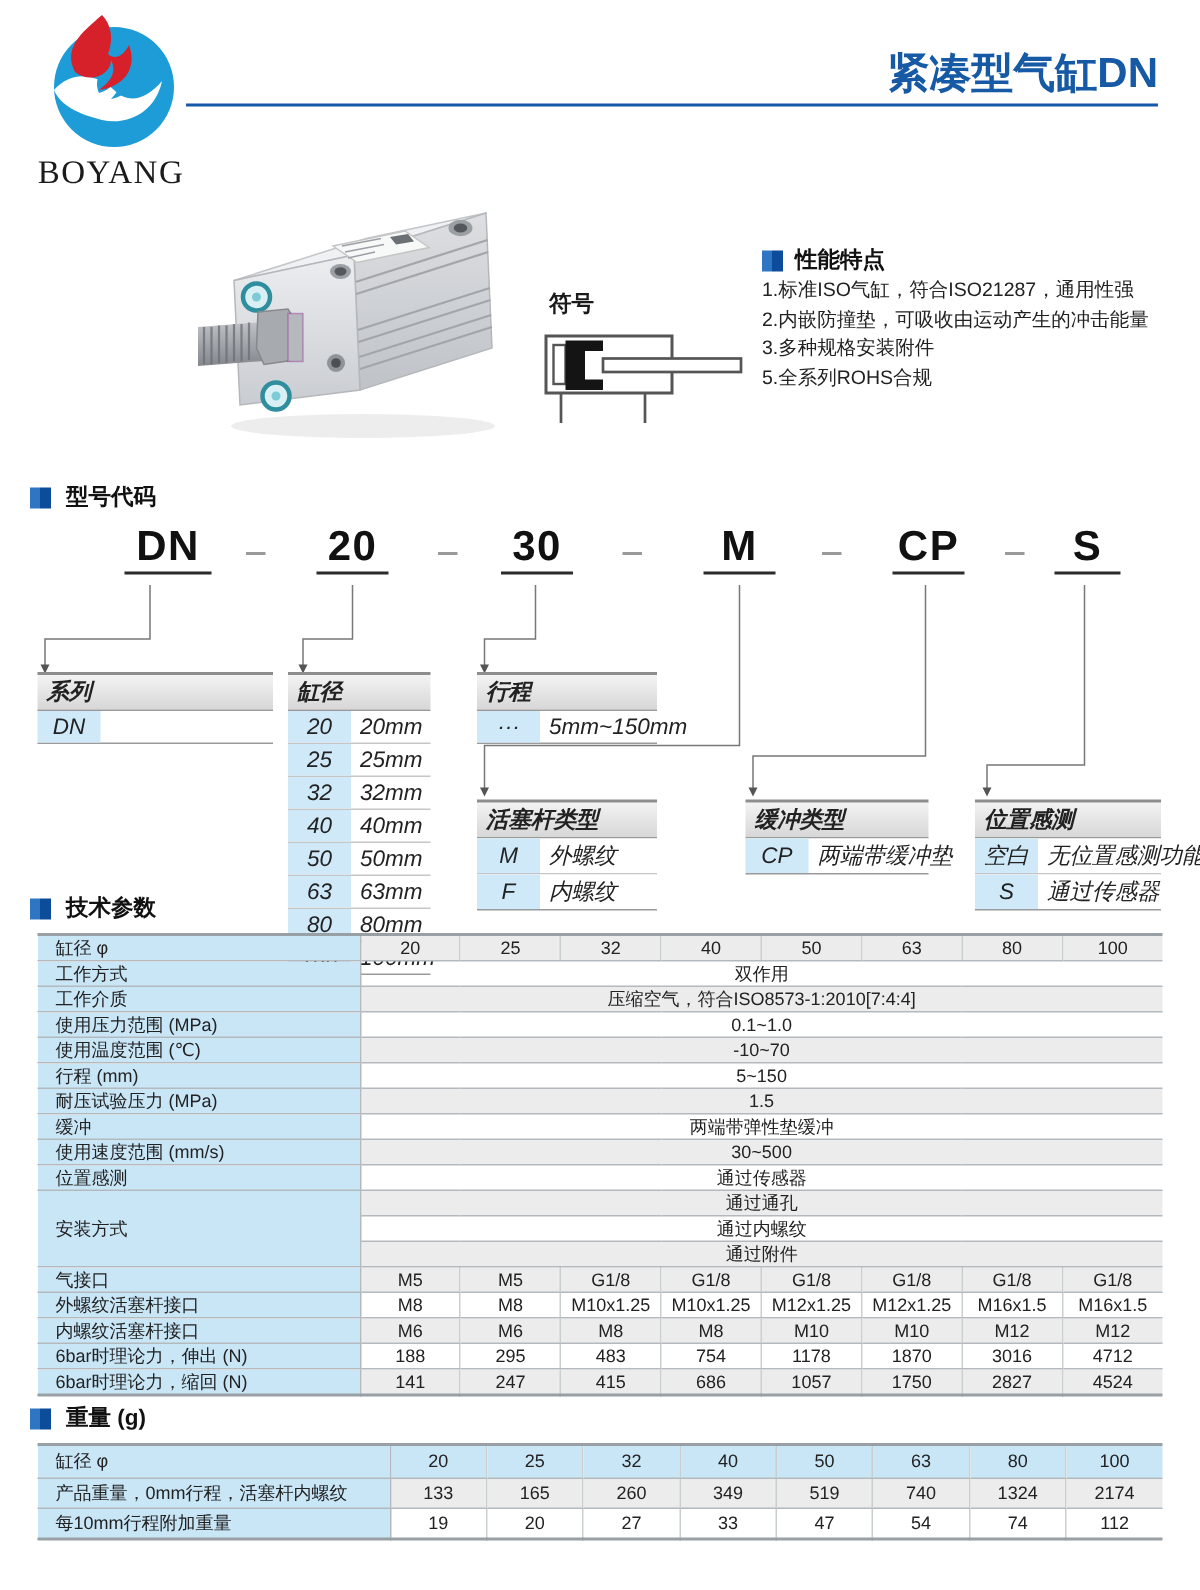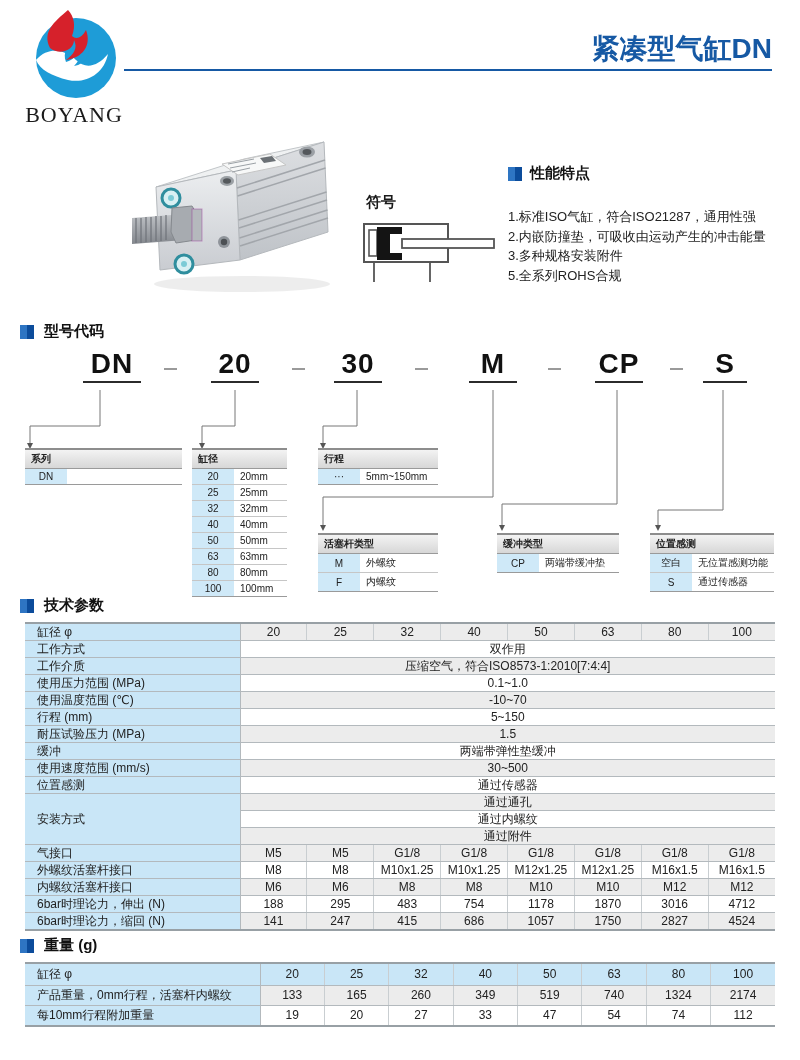--- a/index.html
+++ b/index.html
@@ -20,34 +20,34 @@
   .bullet { width:14px; height:14px; flex:0 0 14px;
             background:linear-gradient(90deg,#2e75c3 50%,#0c4c9b 50%); }
   .sec-title { font-size:15px; font-weight:bold; color:#111; }
 
   
   .photo-svg { position:absolute; left:124px; top:112px; }
   .symbol-label { position:absolute; left:366px; top:193px; font-size:15px; font-weight:bold; }
   .symbol-svg { position:absolute; left:354px; top:214px; }
   .features { position:absolute; left:508px; top:164px; width:290px; }
   .features .sec-inline { display:flex; align-items:center; gap:8px; }
-  .feat-list { margin-top:24px; }
+  .feat-list { margin-top:0; }
   .feat-item { font-size:13px; line-height:19.5px; color:#222; white-space:nowrap; }
 
   
   .code { position:absolute; top:348px; height:35px; text-align:center; font-size:28px; font-weight:bold;
           color:#111; border-bottom:2px solid #2b2b2b; letter-spacing:1px; }
   #code0{left:83px;width:58px} #code1{left:211px;width:48px} #code2{left:334px;width:48px}
   #code3{left:469px;width:48px} #code4{left:595px;width:48px} #code5{left:703px;width:44px}
   .dash { position:absolute; top:368px; width:13px; height:2px; background:#9a9a9a; }
   #dash0{left:164px} #dash1{left:292px} #dash2{left:415px} #dash3{left:548px} #dash4{left:670px}
   .connector-svg { position:absolute; left:0; top:386px; }
 
   
-  .st { position:absolute; background:#fff; font-size:10px; color:#222; }
+  .st { position:absolute; background:#fff; font-size:15px; color:#222;font-style:italic; }
   .st-header { font-weight:bold; padding:2px 6px; background:linear-gradient(#f3f3f3,#d7d7d7);
                border-top:2px solid #8d8d8d; border-bottom:1px solid #9a9a9a; }
   .st-row { display:flex; align-items:stretch; border-bottom:1px solid #c6c6c6; background:#fff; }
   .st-row:last-child { border-bottom:1px solid #9a9a9a; }
   .st-code { width:42px; min-width:42px; background:#cfe9f8; display:flex; align-items:center;
              justify-content:center; padding:2px 0; }
   .st-desc { flex:1; padding:2px 0 2px 6px; display:flex; align-items:center; white-space:nowrap; }
   .st[data-small-table="series"] .st-desc { white-space:normal; }
   #t-series{left:25px;top:448px;width:157px} #t-bore{left:192px;top:448px;width:95px}
   #t-stroke{left:318px;top:448px;width:120px} #t-rod{left:318px;top:533px;width:120px}

